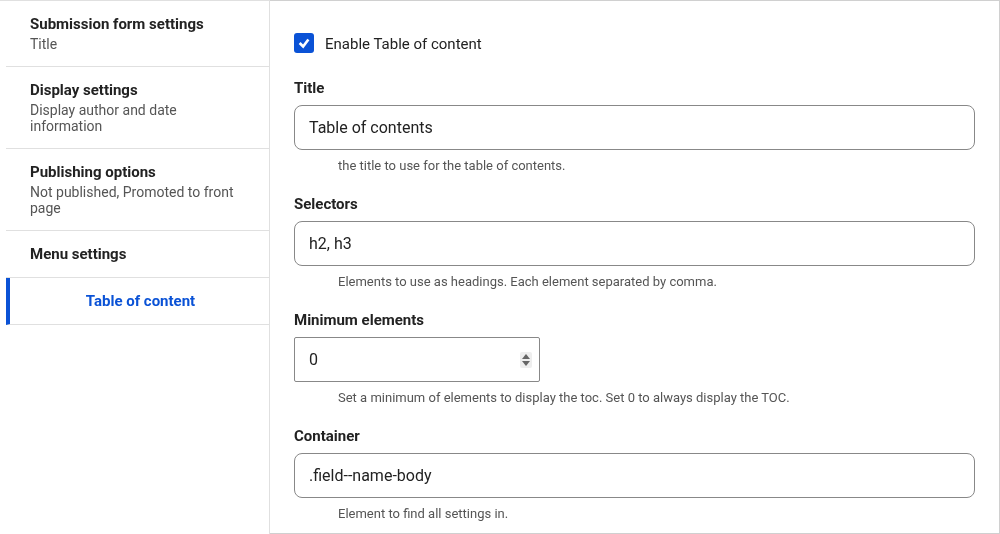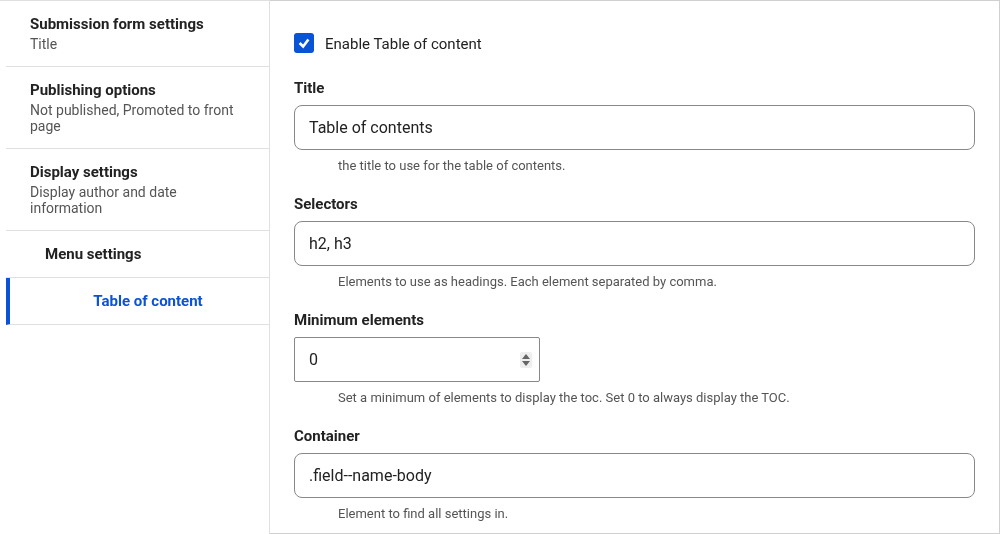--- a/index.html
+++ b/index.html
@@ -32,21 +32,20 @@
       font-size: 15px;
       color: #222;
       margin-bottom: 3px;
     }
     .sidebar-item-sub {
       font-size: 14px;
       color: #555;
     }
     .sidebar-item.single .sidebar-item-title {
       margin-bottom: 0;
-      margin-left: 15px;
     }
     .sidebar-item.active {
       border-left: 4px solid #0a52d6;
       padding-left: 20px;
     }
     .sidebar-item.active .sidebar-item-title {
       color: #0a52d6;
       text-align: center;
     }
     .main {
@@ -149,27 +148,27 @@
 
 <div class="layout">
   <div class="sidebar">
 
     <div class="sidebar-item">
       <div class="sidebar-item-title">Submission form settings</div>
       <div class="sidebar-item-sub">Title</div>
     </div>
 
     <div class="sidebar-item">
+      <div class="sidebar-item-title">Display settings</div>
+      <div class="sidebar-item-sub">Display author and date information</div>
+    </div>
+
+    <div class="sidebar-item">
       <div class="sidebar-item-title">Publishing options</div>
       <div class="sidebar-item-sub">Not published, Promoted to front page</div>
-    </div>
-
-    <div class="sidebar-item">
-      <div class="sidebar-item-title">Display settings</div>
-      <div class="sidebar-item-sub">Display author and date information</div>
     </div>
 
     <div class="sidebar-item single">
       <div class="sidebar-item-title">Menu settings</div>
     </div>
 
     <div class="sidebar-item single active">
       <div class="sidebar-item-title">Table of content</div>
     </div>
 

